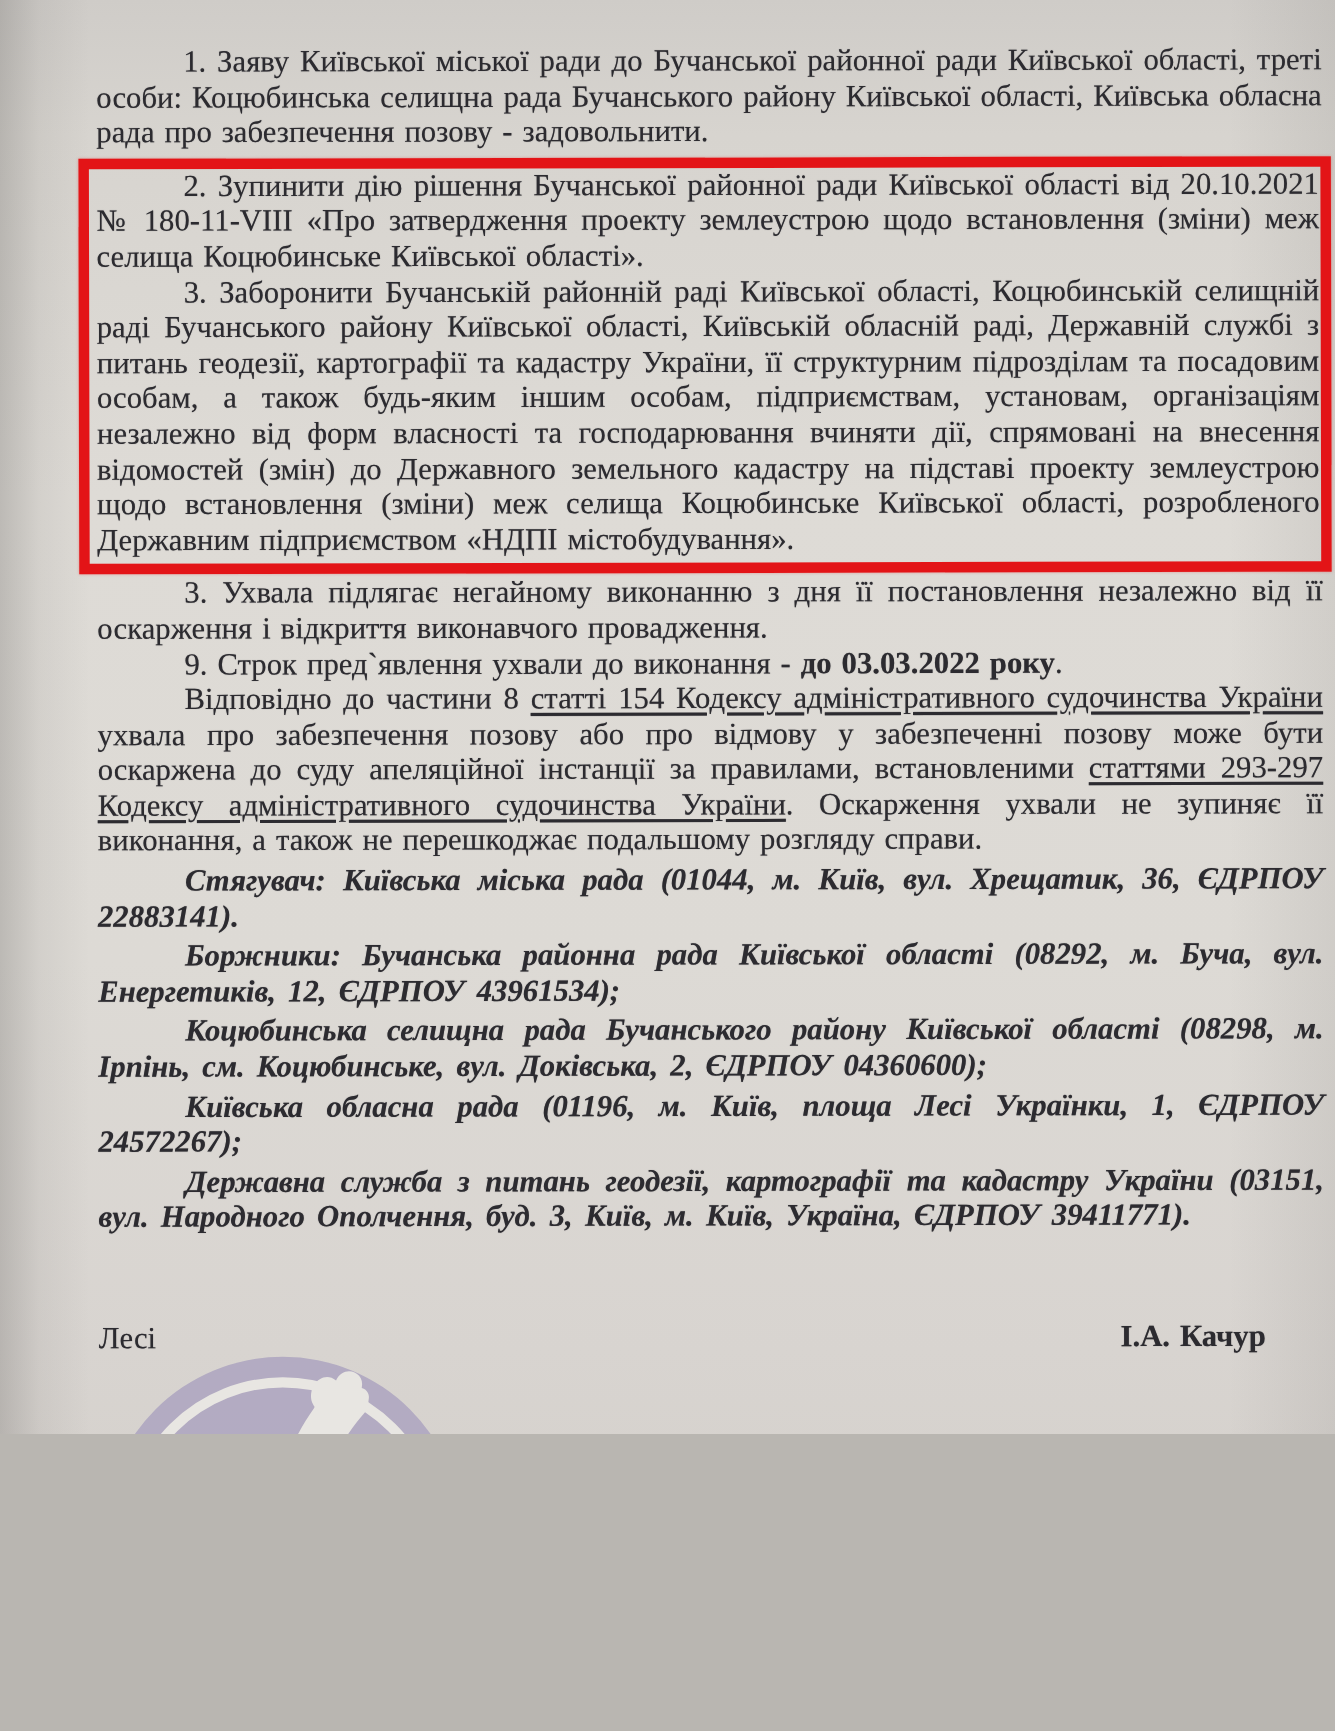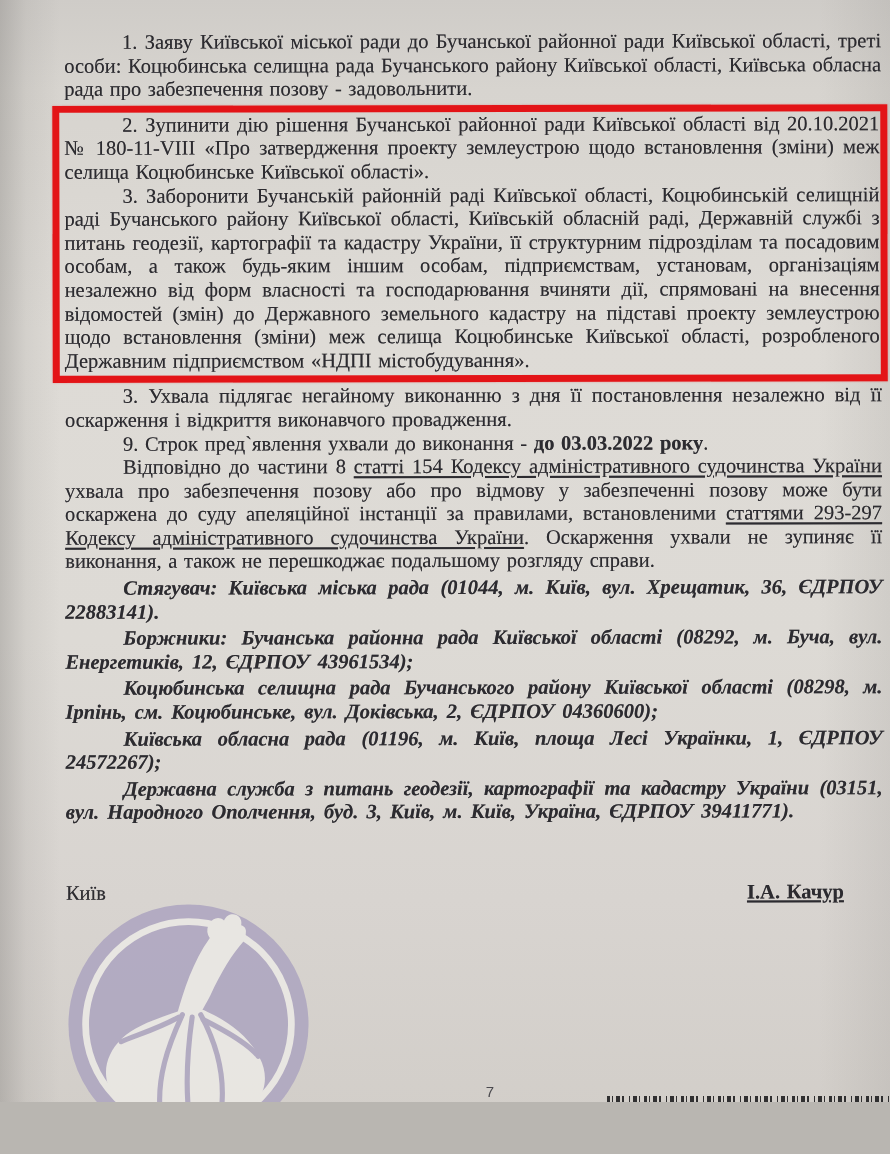--- a/index.html
+++ b/index.html
@@ -1,21 +1,21 @@
 <!DOCTYPE html>
 <html style="--c-paper: #d9d6d1; --c-ink: #2c2b30; --c-red: #e31417; --c-wm: #b0a8c1; --c-wmwhite: #eae8e4; --c-barcode: #1a1a1c; --c-muted: #4a494e;"><head>
 <meta charset="utf-8">
 <style>
   :root{
     --c-paper:#d9d6d1; --c-ink:#2c2b30; --c-red:#e31417;
     --c-wm:#b0a8c1; --c-wmwhite:#eae8e4; --c-barcode:#1a1a1c; --c-muted:#4a494e;
   }
   html,body{margin:0;padding:0;background:#b9b6b1;}
   .page{
-    position:relative; width:890px; height:1102px; overflow:hidden;
+    position:relative; width:890px; height:956px; overflow:hidden;
     background:
       linear-gradient(90deg, rgba(70,68,66,.22) 0, rgba(70,68,66,.07) 26px, rgba(70,68,66,0) 60px),
       linear-gradient(90deg, rgba(0,0,0,0) 92%, rgba(90,88,86,.10) 100%),
       linear-gradient(180deg, #cfccc8 0, #d7d4cf 90px, #dedbd6 330px, #dddad5 640px, #d8d4d0 900px, #d2cec9 1120px, #c8c5c1 1154px);
     font-family:"Liberation Serif","DejaVu Serif",serif;
     color:var(--c-ink);
   }
   .content{
     position:absolute; left:65px; right:8px; top:30px;
     font-size:20.5px; line-height:23.6px; text-align:justify;
@@ -30,21 +30,21 @@
   .red-box{
     border:7px solid var(--c-red);
     margin:4px -6px 2px -12px;
     padding:1px 1px 3px 5px;
     box-shadow:0 0 2px rgba(227,20,23,.35);
   }
   .sig-row{
     display:flex; justify-content:space-between; align-items:baseline;
     margin-top:57px; padding-right:39px;
   }
-  .sig-name{font-weight:bold;text-decoration:underline;}
+  .sig-name{font-weight:bold;}
   .watermark{position:absolute; left:66px; top:902px; width:245px; height:245px; opacity:.92;}
   .wm-disc{fill:var(--c-wm);}
   .wm-ring{fill:none; stroke:var(--c-wmwhite); stroke-width:5.5;}
   .wm-white{fill:var(--c-wmwhite);}
   .wm-line{fill:none; stroke:var(--c-wm); stroke-width:4.2; stroke-linecap:round;}
   .page-number{
     position:absolute; left:478px; top:1083px; width:24px; text-align:center;
     font-family:"Liberation Sans","DejaVu Sans",sans-serif;
     font-size:15px; color:var(--c-muted);
   }
@@ -86,21 +86,21 @@
 
     <p class="para"><span>Відповідно до частини 8  </span><span class="u">статті 154 Кодексу адміністративного судочинства України</span><span> ухвала про забезпечення позову або про відмову у забезпеченні позову може бути оскаржена до суду апеляційної інстанції за правилами, встановленими  </span><span class="u">статтями 293-297 Кодексу адміністративного судочинства України</span><span>. Оскарження ухвали не зупиняє її виконання, а також не перешкоджає подальшому розгляду справи.</span></p>
 
     <p class="para bi">Стягувач: Київська міська рада (01044, м. Київ, вул. Хрещатик, 36, ЄДРПОУ 22883141).</p>
     <p class="para bi">Боржники: Бучанська районна рада Київської області (08292, м. Буча, вул. Енергетиків, 12, ЄДРПОУ 43961534);</p>
     <p class="para bi">Коцюбинська селищна рада Бучанського району Київської області (08298, м. Ірпінь, см. Коцюбинське, вул. Доківська, 2, ЄДРПОУ 04360600);</p>
     <p class="para bi">Київська обласна рада (01196, м. Київ, площа Лесі Українки, 1, ЄДРПОУ 24572267);</p>
     <p class="para bi">Державна служба з питань геодезії, картографії та кадастру України (03151, вул. Народного Ополчення, буд. 3, Київ, м. Київ, Україна, ЄДРПОУ 39411771).</p>
 
     <div class="sig-row">
-      <span>Київ</span>
+      <span>Лесі</span>
       <span class="sig-name">І.А. Качур</span>
     </div>
   </div>
 
   <svg class="watermark" viewBox="0 0 200 200" xmlns="http://www.w3.org/2000/svg" aria-hidden="true">
     <circle class="wm-disc" cx="100" cy="100" r="98"></circle>
     <circle class="wm-ring" cx="100" cy="100" r="84"></circle>
 
     <path class="wm-white" d="M96,88
       C 80,93 58,100 46,111

